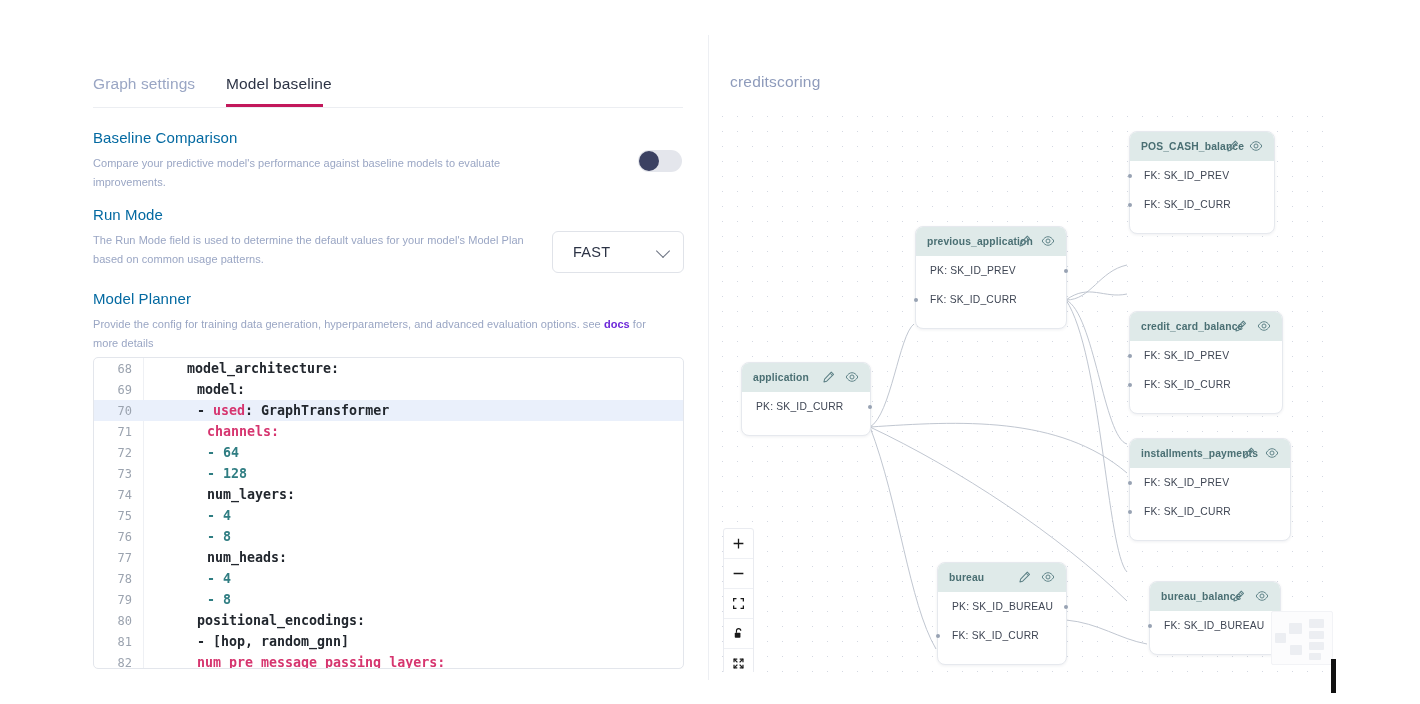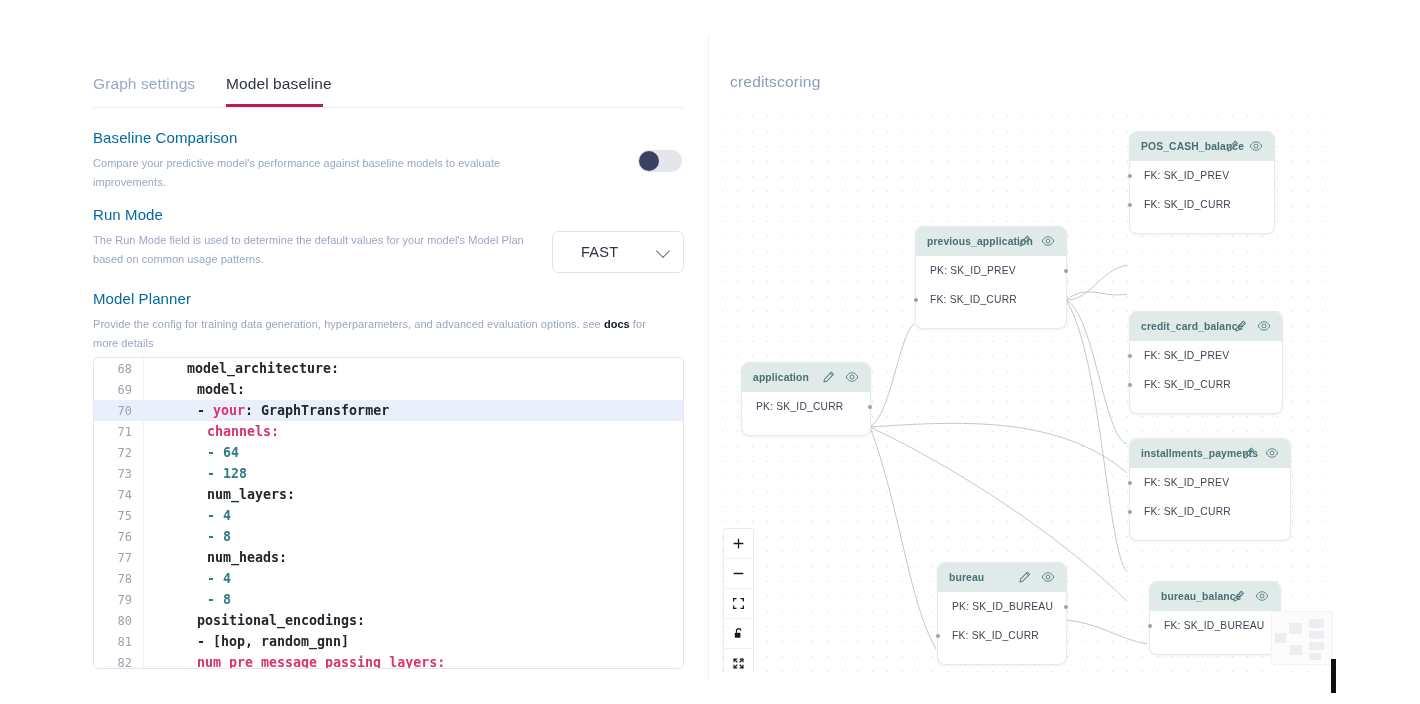--- a/index.html
+++ b/index.html
@@ -17,37 +17,37 @@
   .tabbar { position: absolute; left: 93px; top: 75px; width: 590px; height: 34px; }
   .tab { position: absolute; top: 0; font-size: 15.5px; letter-spacing: .1px; padding-bottom: 10px; cursor: pointer; }
   .tab-graph { left: 0; color: #9aa6c4; }
   .tab-model { left: 133px; color: #2c3345; }
   .tab-underline { position: absolute; left: 133px; top: 29px; width: 97px; height: 2.5px; background: #c2185b; }
   .tabbar-rule { position: absolute; left: 93px; top: 107px; width: 590px; height: 1px; background: #eceef2; }
 
   .section { position: absolute; left: 93px; }
   .sec-title { font-size: 15px; color: #0369a1; letter-spacing: .1px; }
   .sec-desc { font-size: 11px; color: #9aa6c4; line-height: 19px; letter-spacing: .05px; }
-  .sec-desc .lnk { color: #0f172a; font-weight: 600; cursor: pointer; }
+  .sec-desc .lnk { color: #6d28d9; font-weight: 600; cursor: pointer; }
 
   #sec-baseline { top: 129px; width: 430px; }
   #sec-baseline .sec-desc { margin-top: 8px; }
 
   .toggle { position: absolute; left: 638px; top: 150px; width: 44px; height: 22px;
             background: #e4e6ec; border-radius: 11px; cursor: pointer; }
   .toggle .knob { position: absolute; left: 1px; top: 1px; width: 20px; height: 20px;
                   border-radius: 50%; background: #3b4162; }
 
   #sec-runmode { top: 206px; width: 440px; }
   #sec-runmode .sec-desc { margin-top: 8px; }
 
   .select { position: absolute; left: 552px; top: 231px; width: 130px; height: 40px;
             border: 1px solid #e0e3e9; border-radius: 6px; background: #fff;
             display: flex; align-items: center; cursor: pointer; }
-  .select .val { font-size: 14.5px; color: #2c3345; margin-left: 28px; letter-spacing: .3px; }
+  .select .val { font-size: 14.5px; color: #2c3345; margin-left: 20px; letter-spacing: .3px; }
   .select .chev { position: absolute; right: 15px; top: 14px; width: 9px; height: 9px;
                   border-right: 1.6px solid #6b7280; border-bottom: 1.6px solid #6b7280;
                   transform: rotate(45deg); }
 
   #sec-planner { top: 290px; width: 580px; }
   #sec-planner .sec-desc { margin-top: 8px; }
 
   
   #editor { position: absolute; left: 93px; top: 357px; width: 589px; height: 310px;
             border: 1px solid #e3e6ec; border-radius: 5px; background: #fff; overflow: hidden; }
@@ -147,21 +147,21 @@
           <div class="code-line">
             <span class="ln">68</span>
             <span class="code-txt" style="padding-left: 12px; text-align: center;"><span class="t-key">model_architecture:</span></span>
           </div>
           <div class="code-line">
             <span class="ln">69</span>
             <span class="code-txt" style="padding-left: 22px;"><span class="t-key">model:</span></span>
           </div>
           <div class="code-line hl">
             <span class="ln">70</span>
-            <span class="code-txt" style="padding-left: 22px;"><span class="t-key">- </span><span class="t-mag">your</span><span class="t-str">: GraphTransformer</span></span>
+            <span class="code-txt" style="padding-left: 22px;"><span class="t-key">- </span><span class="t-mag">used</span><span class="t-str">: GraphTransformer</span></span>
           </div>
           <div class="code-line">
             <span class="ln">71</span>
             <span class="code-txt" style="padding-left: 32px;"><span class="t-mag">channels:</span></span>
           </div>
           <div class="code-line">
             <span class="ln">72</span>
             <span class="code-txt" style="padding-left: 32px;"><span class="t-num">- </span><span class="t-num">64</span></span>
           </div>
           <div class="code-line">

